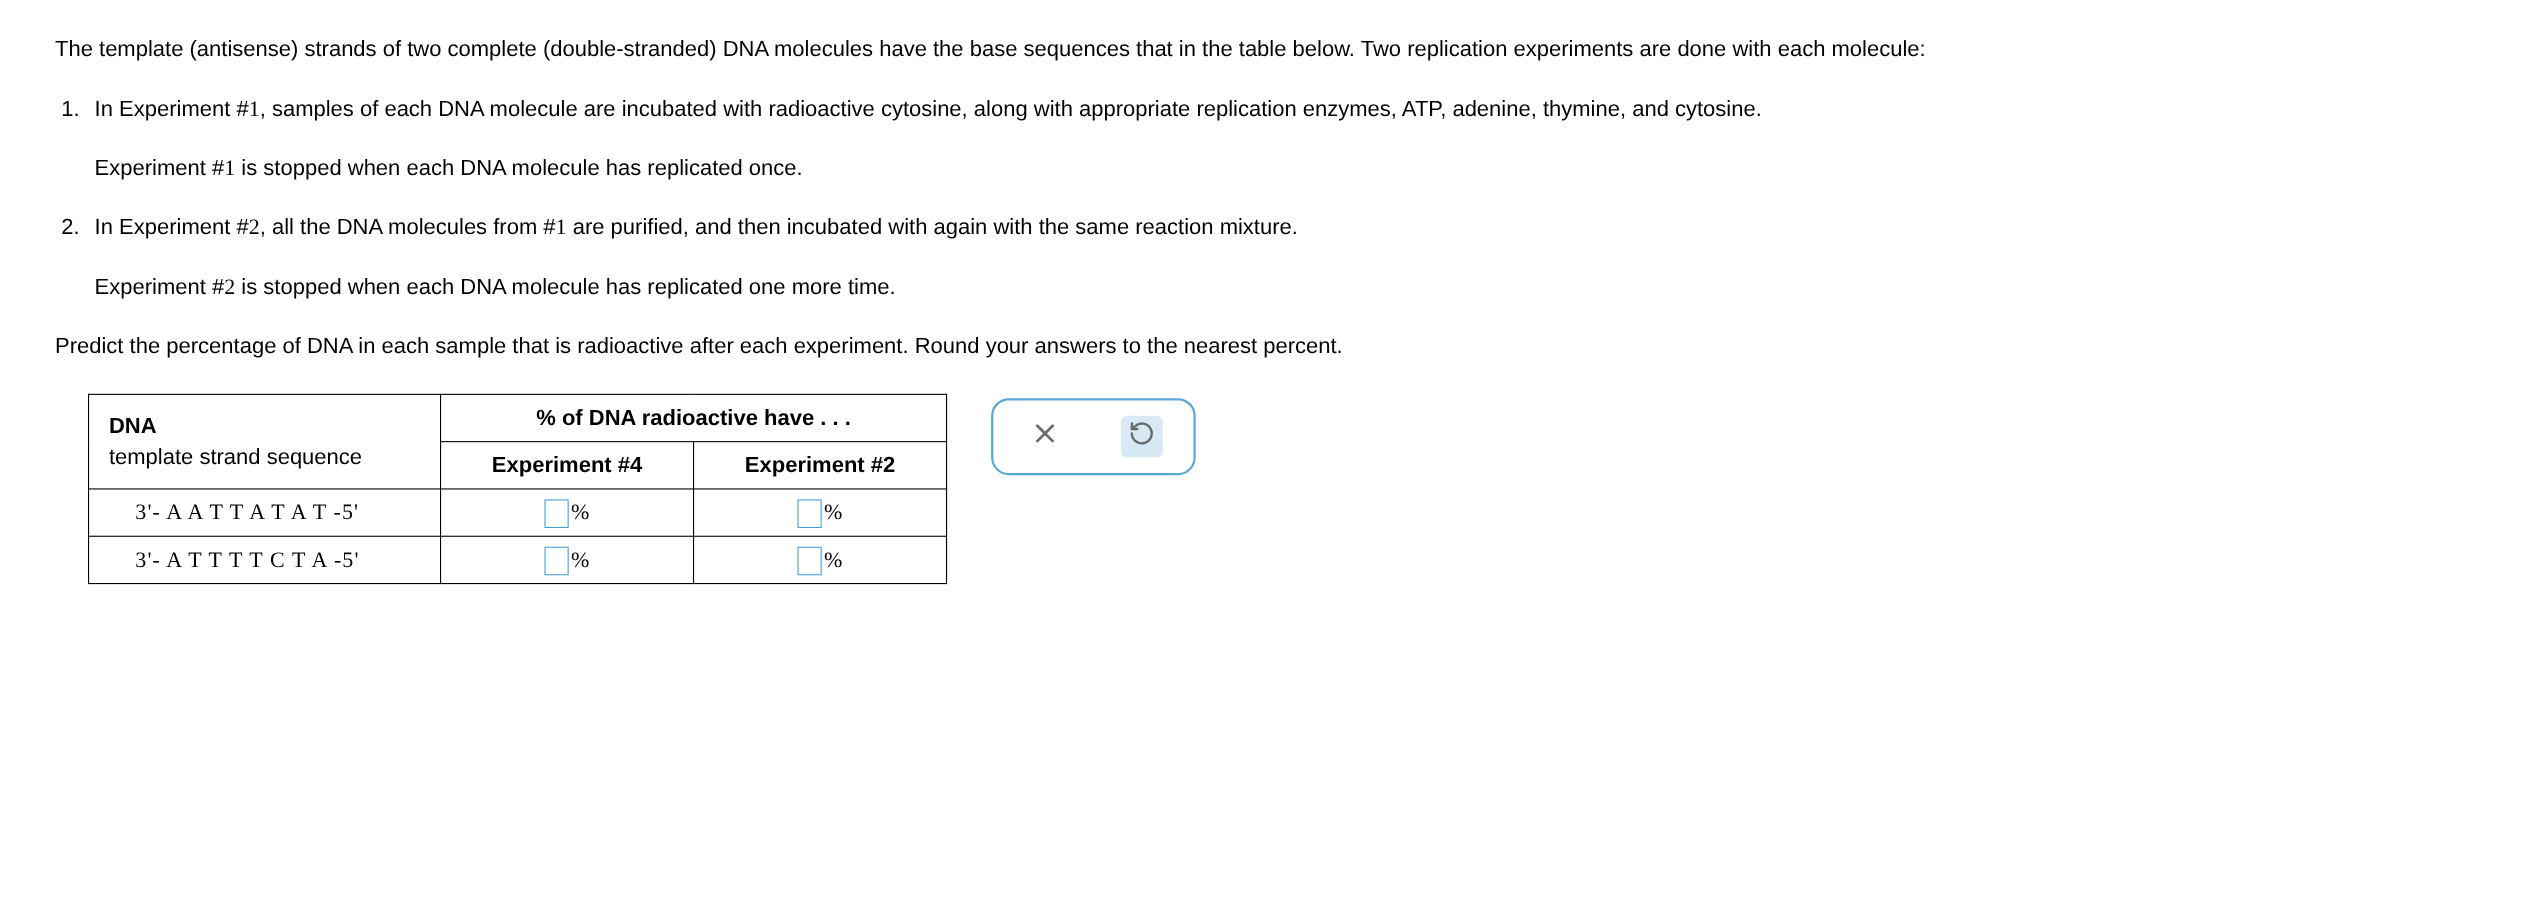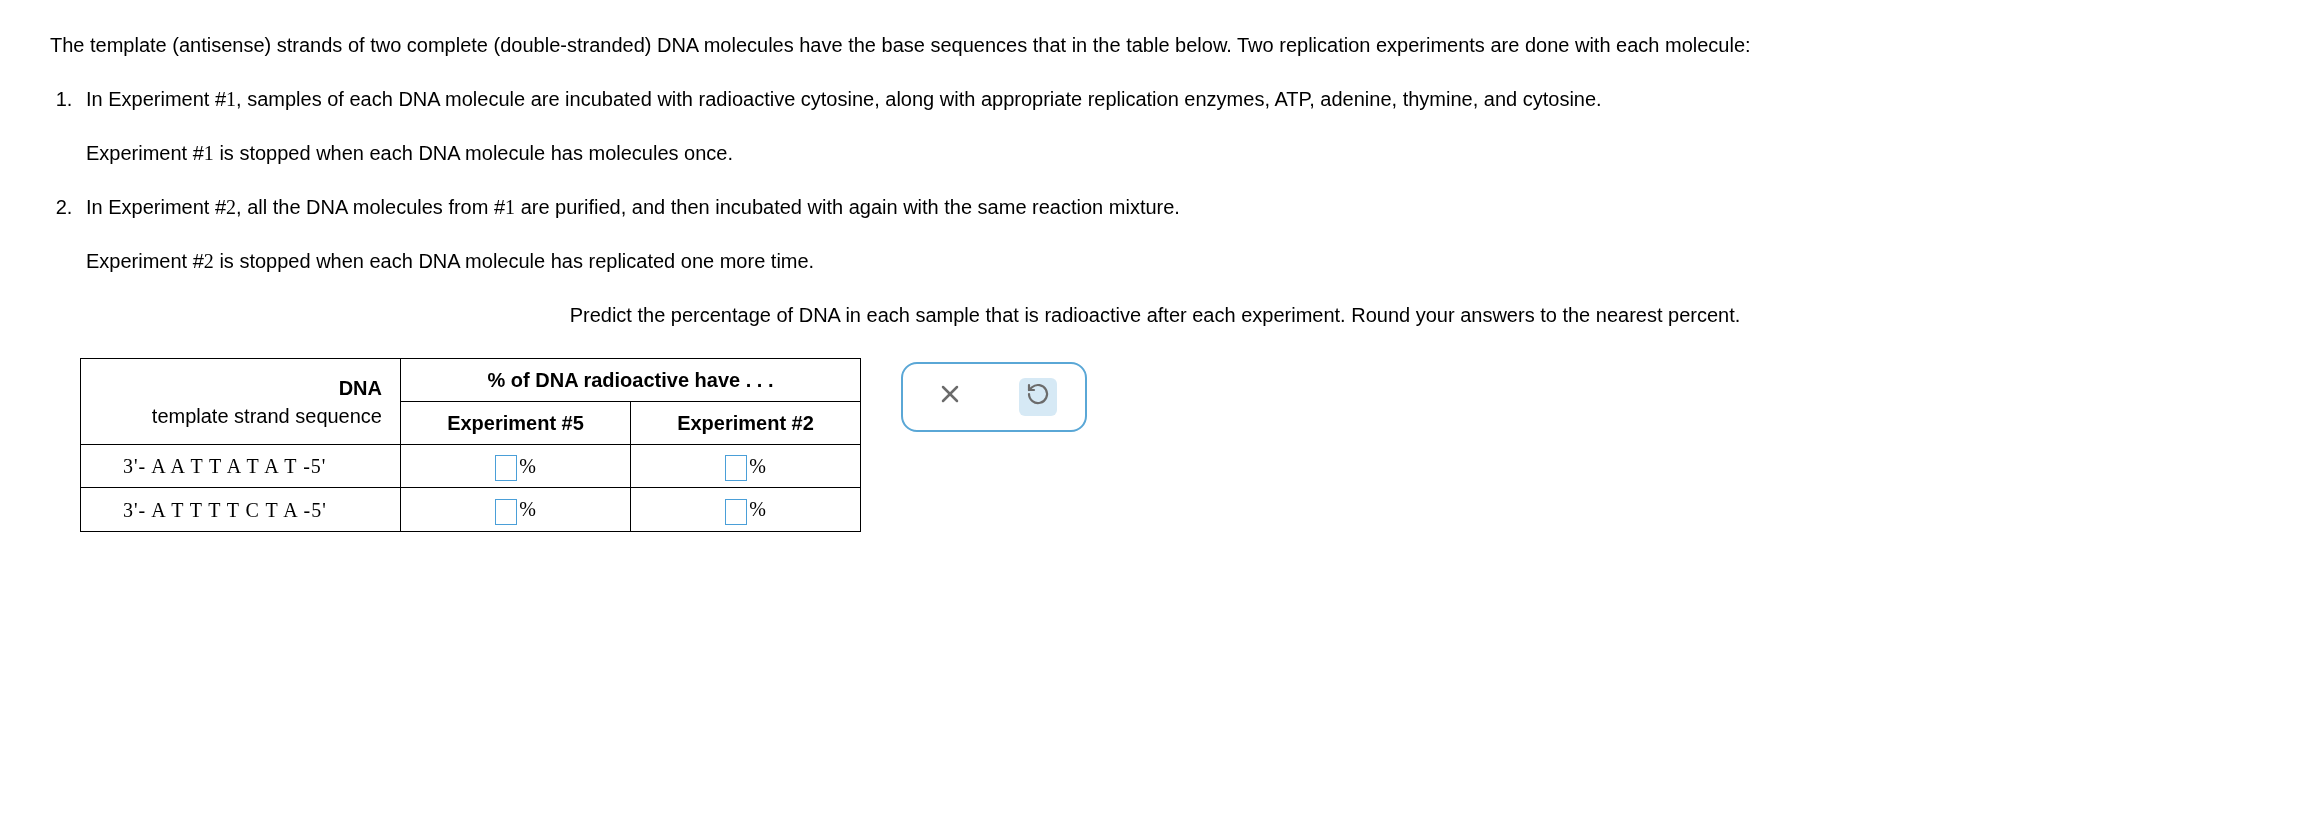--- a/index.html
+++ b/index.html
@@ -27,21 +27,20 @@
       padding-left: 8px;
     }
     .li-main {
       margin-bottom: 24px;
     }
     .li-sub {
       margin-bottom: 0;
     }
     .predict {
       margin-bottom: 28px;
-      text-align: center;
     }
     .math-num {
       font-family: "Times New Roman", Times, serif;
     }
     .bottom-row {
       display: flex;
       align-items: flex-start;
       gap: 40px;
       padding-left: 30px;
     }
@@ -63,21 +62,21 @@
     }
     .header-main {
       font-weight: bold;
     }
     .header-sub {
       font-weight: normal;
     }
     .header-stack {
       display: flex;
       flex-direction: column;
-      align-items: flex-end;
+      align-items: flex-start;
       line-height: 1.4;
     }
     .seq {
       font-family: "Times New Roman", Times, serif;
       text-align: left;
       padding-left: 42px;
       letter-spacing: 1px;
     }
     .prime {
       font-family: "Times New Roman", Times, serif;
@@ -129,21 +128,21 @@
 <body>
 
 <p class="intro">The template (antisense) strands of two complete (double-stranded) DNA molecules have the base sequences that in the table below. Two replication experiments are done with each molecule:</p>
 
 <ol>
   <li>
     <p class="li-main">
       <span>In Experiment #</span><span class="math-num">1</span><span>, samples of each DNA molecule are incubated with radioactive cytosine, along with appropriate replication enzymes, ATP, adenine, thymine, and cytosine.</span>
     </p>
     <p class="li-sub">
-      <span>Experiment #</span><span class="math-num">1</span><span> is stopped when each DNA molecule has molecules once.</span>
+      <span>Experiment #</span><span class="math-num">1</span><span> is stopped when each DNA molecule has replicated once.</span>
     </p>
   </li>
   <li>
     <p class="li-main">
       <span>In Experiment #</span><span class="math-num">2</span><span>, all the DNA molecules from #</span><span class="math-num">1</span><span> are purified, and then incubated with again with the same reaction mixture.</span>
     </p>
     <p class="li-sub">
       <span>Experiment #</span><span class="math-num">2</span><span> is stopped when each DNA molecule has replicated one more time.</span>
     </p>
   </li>
@@ -157,21 +156,21 @@
         <tr>
       <th rowspan="2" class="dna-col">
         <div class="header-stack">
           <span class="header-main">DNA</span>
           <span class="header-sub">template strand sequence</span>
         </div>
       </th>
       <th colspan="2" class="header-main">% of DNA radioactive have . . .</th>
     </tr>
     <tr>
-      <th class="exp-col header-main">Experiment #5</th>
+      <th class="exp-col header-main">Experiment #4</th>
       <th class="exp-col header-main">Experiment #2</th>
     </tr>
     <tr>
       <td class="seq">
         <span class="prime">3'- </span><span class="prime">A A T T A T A T</span><span class="prime"> -5'</span>
       </td>
       <td class="percent-cell">
         <span class="input-box"></span><span>%</span>
       </td>
       <td class="percent-cell">

